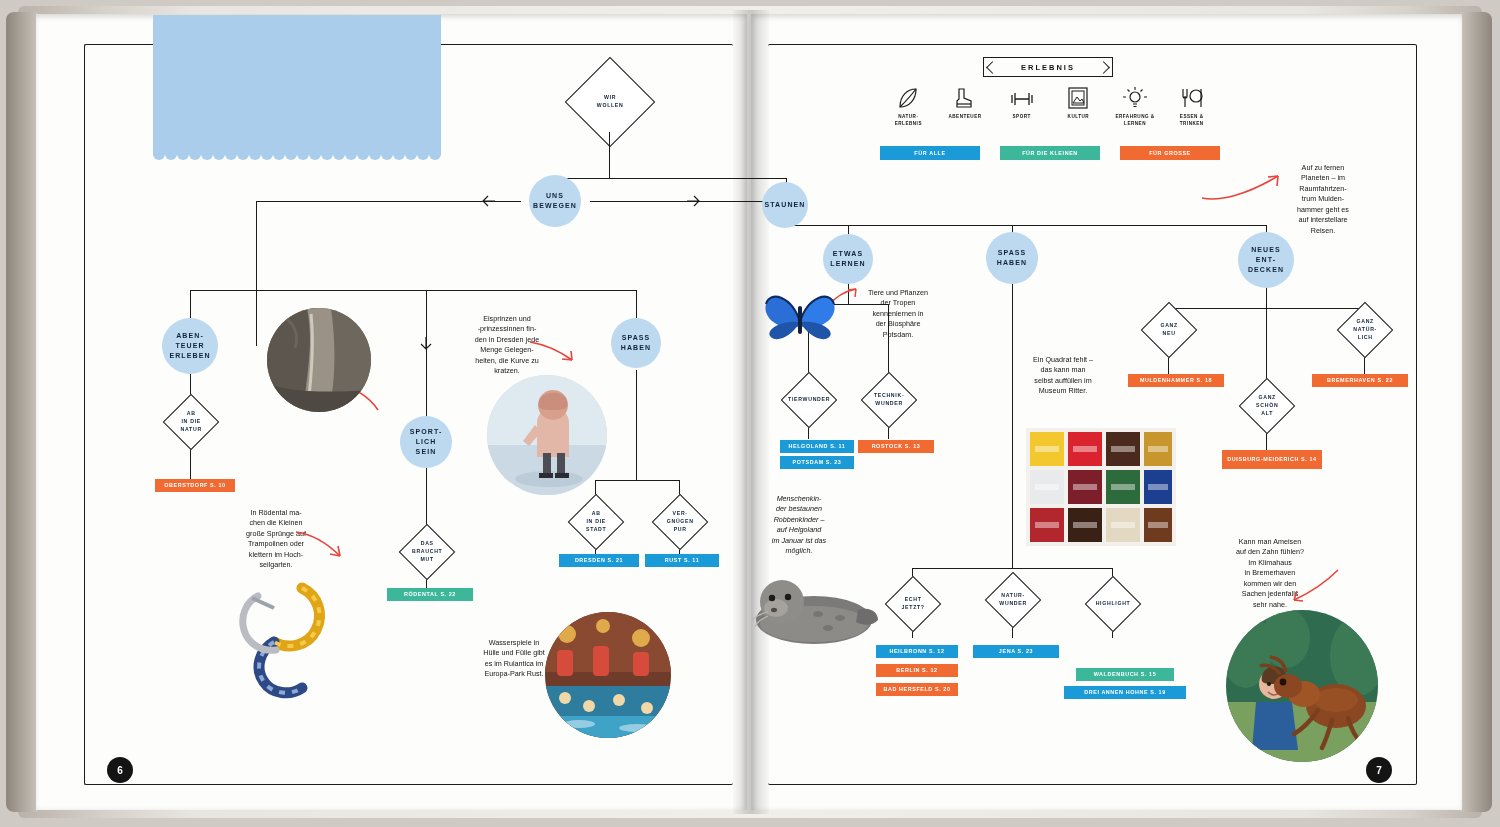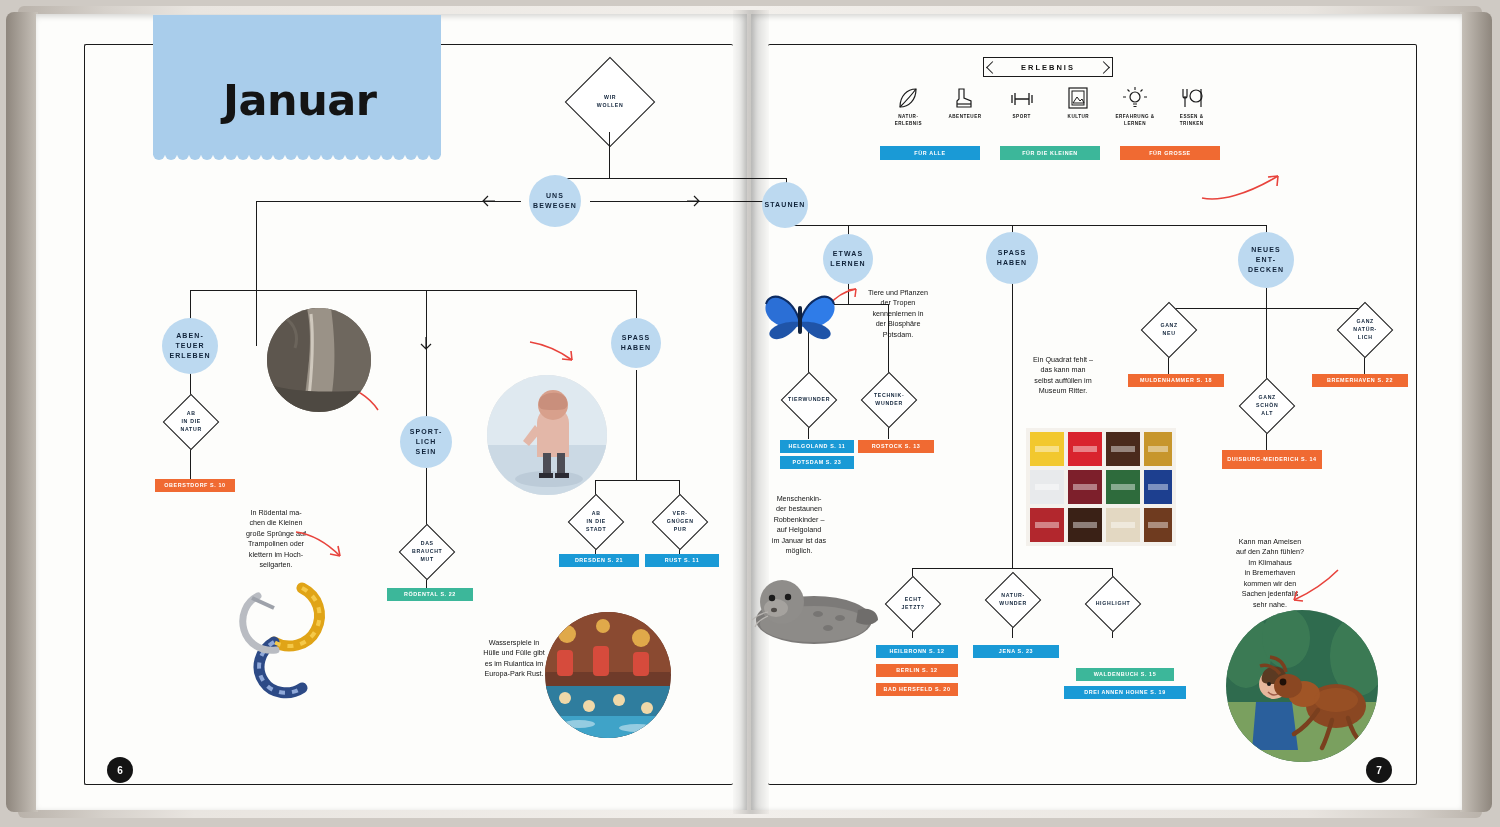--- a/index.html
+++ b/index.html
@@ -68,21 +68,21 @@
     font-size:5.4px;font-weight:bold;letter-spacing:.6px;color:#fff;text-align:center;padding:0 4px;
     line-height:1.25;
   }
   .tag.blue{background:#1a9ad6;}
   .tag.green{background:#3cb79a;}
   .tag.orange{background:#f06a32;}
 
   .note{
     position:absolute;font-size:7.2px;line-height:1.45;color:#141414;text-align:center;
   }
-  .note.ital{}
+  .note.ital{font-style:italic;}
 
   .photo{position:absolute;border-radius:50%;overflow:hidden;background:#ddd;}
   .photo-rect{position:absolute;overflow:hidden;background:#ddd;}
 
   .line{position:absolute;background:#1b1b1b;}
   .hline{height:1.1px;}
   .vline{width:1.1px;}
 
   .arrow{position:absolute;}
 
@@ -145,21 +145,20 @@
           <circle cx="198" cy="0" r="6"></circle>
             <circle cx="210" cy="0" r="6"></circle>
             <circle cx="222" cy="0" r="6"></circle>
             <circle cx="234" cy="0" r="6"></circle>
           <circle cx="246" cy="0" r="6"></circle>
             <circle cx="258" cy="0" r="6"></circle>
             <circle cx="270" cy="0" r="6"></circle>
             <circle cx="282" cy="0" r="6"></circle>
         </g>
       </svg>
-      <div class="banner-title">Januar</div>
     </div>
 
     <div class="legend-banner">
       <span>ERLEBNIS</span>
     </div>
 
     <div class="legend-items">
       <div class="legend-item">
         <div class="ic">
           <svg width="22" height="24" viewBox="0 0 22 24">
@@ -371,25 +370,27 @@
     <div class="tag blue" style="left:973px;top:645px;width:78px;">JENA  S. 23</div>
     <div class="tag green" style="left:1076px;top:668px;width:90px;">WALDENBUCH S. 15</div>
     <div class="tag blue" style="left:1064px;top:686px;width:114px;">DREI ANNEN HOHNE S. 19</div>
 
     <div class="tag orange" style="left:1128px;top:374px;width:88px;">MULDENHAMMER S. 18</div>
     <div class="tag orange" style="left:1312px;top:374px;width:88px;">BREMERHAVEN S. 22</div>
     <div class="tag orange" style="left:1222px;top:450px;width:92px;height:19px;">DUISBURG-MEIDERICH
 S. 14</div>
 
     <div class="note" style="left:222px;top:508px;width:108px;">In Rödental ma-<br>chen die Kleinen<br>große Sprünge auf<br>Trampolinen oder<br>klettern im Hoch-<br>seilgarten.</div>
+    <div class="note" style="left:452px;top:314px;width:110px;">Eisprinzen und<br>-prinzessinnen fin-<br>den in Dresden jede<br>Menge Gelegen-<br>heiten, die Kurve zu<br>kratzen.</div>
     <div class="note" style="left:462px;top:638px;width:104px;">Wasserspiele in<br>Hülle und Fülle gibt<br>es im Rulantica im<br>Europa-Park Rust.</div>
 
     <div class="note" style="left:855px;top:288px;width:86px;">Tiere und Pflanzen<br>der Tropen<br>kennenlernen in<br>der Biosphäre<br>Potsdam.</div>
     <div class="note ital" style="left:760px;top:494px;width:78px;">Menschenkin-<br>der bestaunen<br>Robbenkinder –<br>auf Helgoland<br>im Januar ist das<br>möglich.</div>
     <div class="note" style="left:1015px;top:355px;width:96px;">Ein Quadrat fehlt –<br>das kann man<br>selbst auffüllen im<br>Museum Ritter.</div>
+    <div class="note" style="left:1282px;top:163px;width:82px;">Auf zu fernen<br>Planeten – im<br>Raumfahrtzen-<br>trum Mulden-<br>hammer geht es<br>auf interstellare<br>Reisen.</div>
     <div class="note" style="left:1218px;top:537px;width:104px;">Kann man Ameisen<br>auf den Zahn fühlen?<br>Im Klimahaus<br>in Bremerhaven<br>kommen wir den<br>Sachen jedenfalls<br>sehr nahe.</div>
 
     <svg class="arrow" style="left:330px;top:376px;" width="56" height="38" viewBox="0 0 56 38">
       <path d="M48 34C40 22 26 12 6 8" fill="none" stroke="#e8433c" stroke-width="1.6"></path>
       <path d="M6 8l10 0M6 8l3 8" fill="none" stroke="#e8433c" stroke-width="1.6"></path>
     </svg>
     <svg class="arrow" style="left:292px;top:528px;" width="54" height="36" viewBox="0 0 54 36">
       <path d="M4 4C18 6 34 14 48 28" fill="none" stroke="#e8433c" stroke-width="1.6"></path>
       <path d="M48 28l-10-2M48 28l-2-10" fill="none" stroke="#e8433c" stroke-width="1.6"></path>
     </svg>

